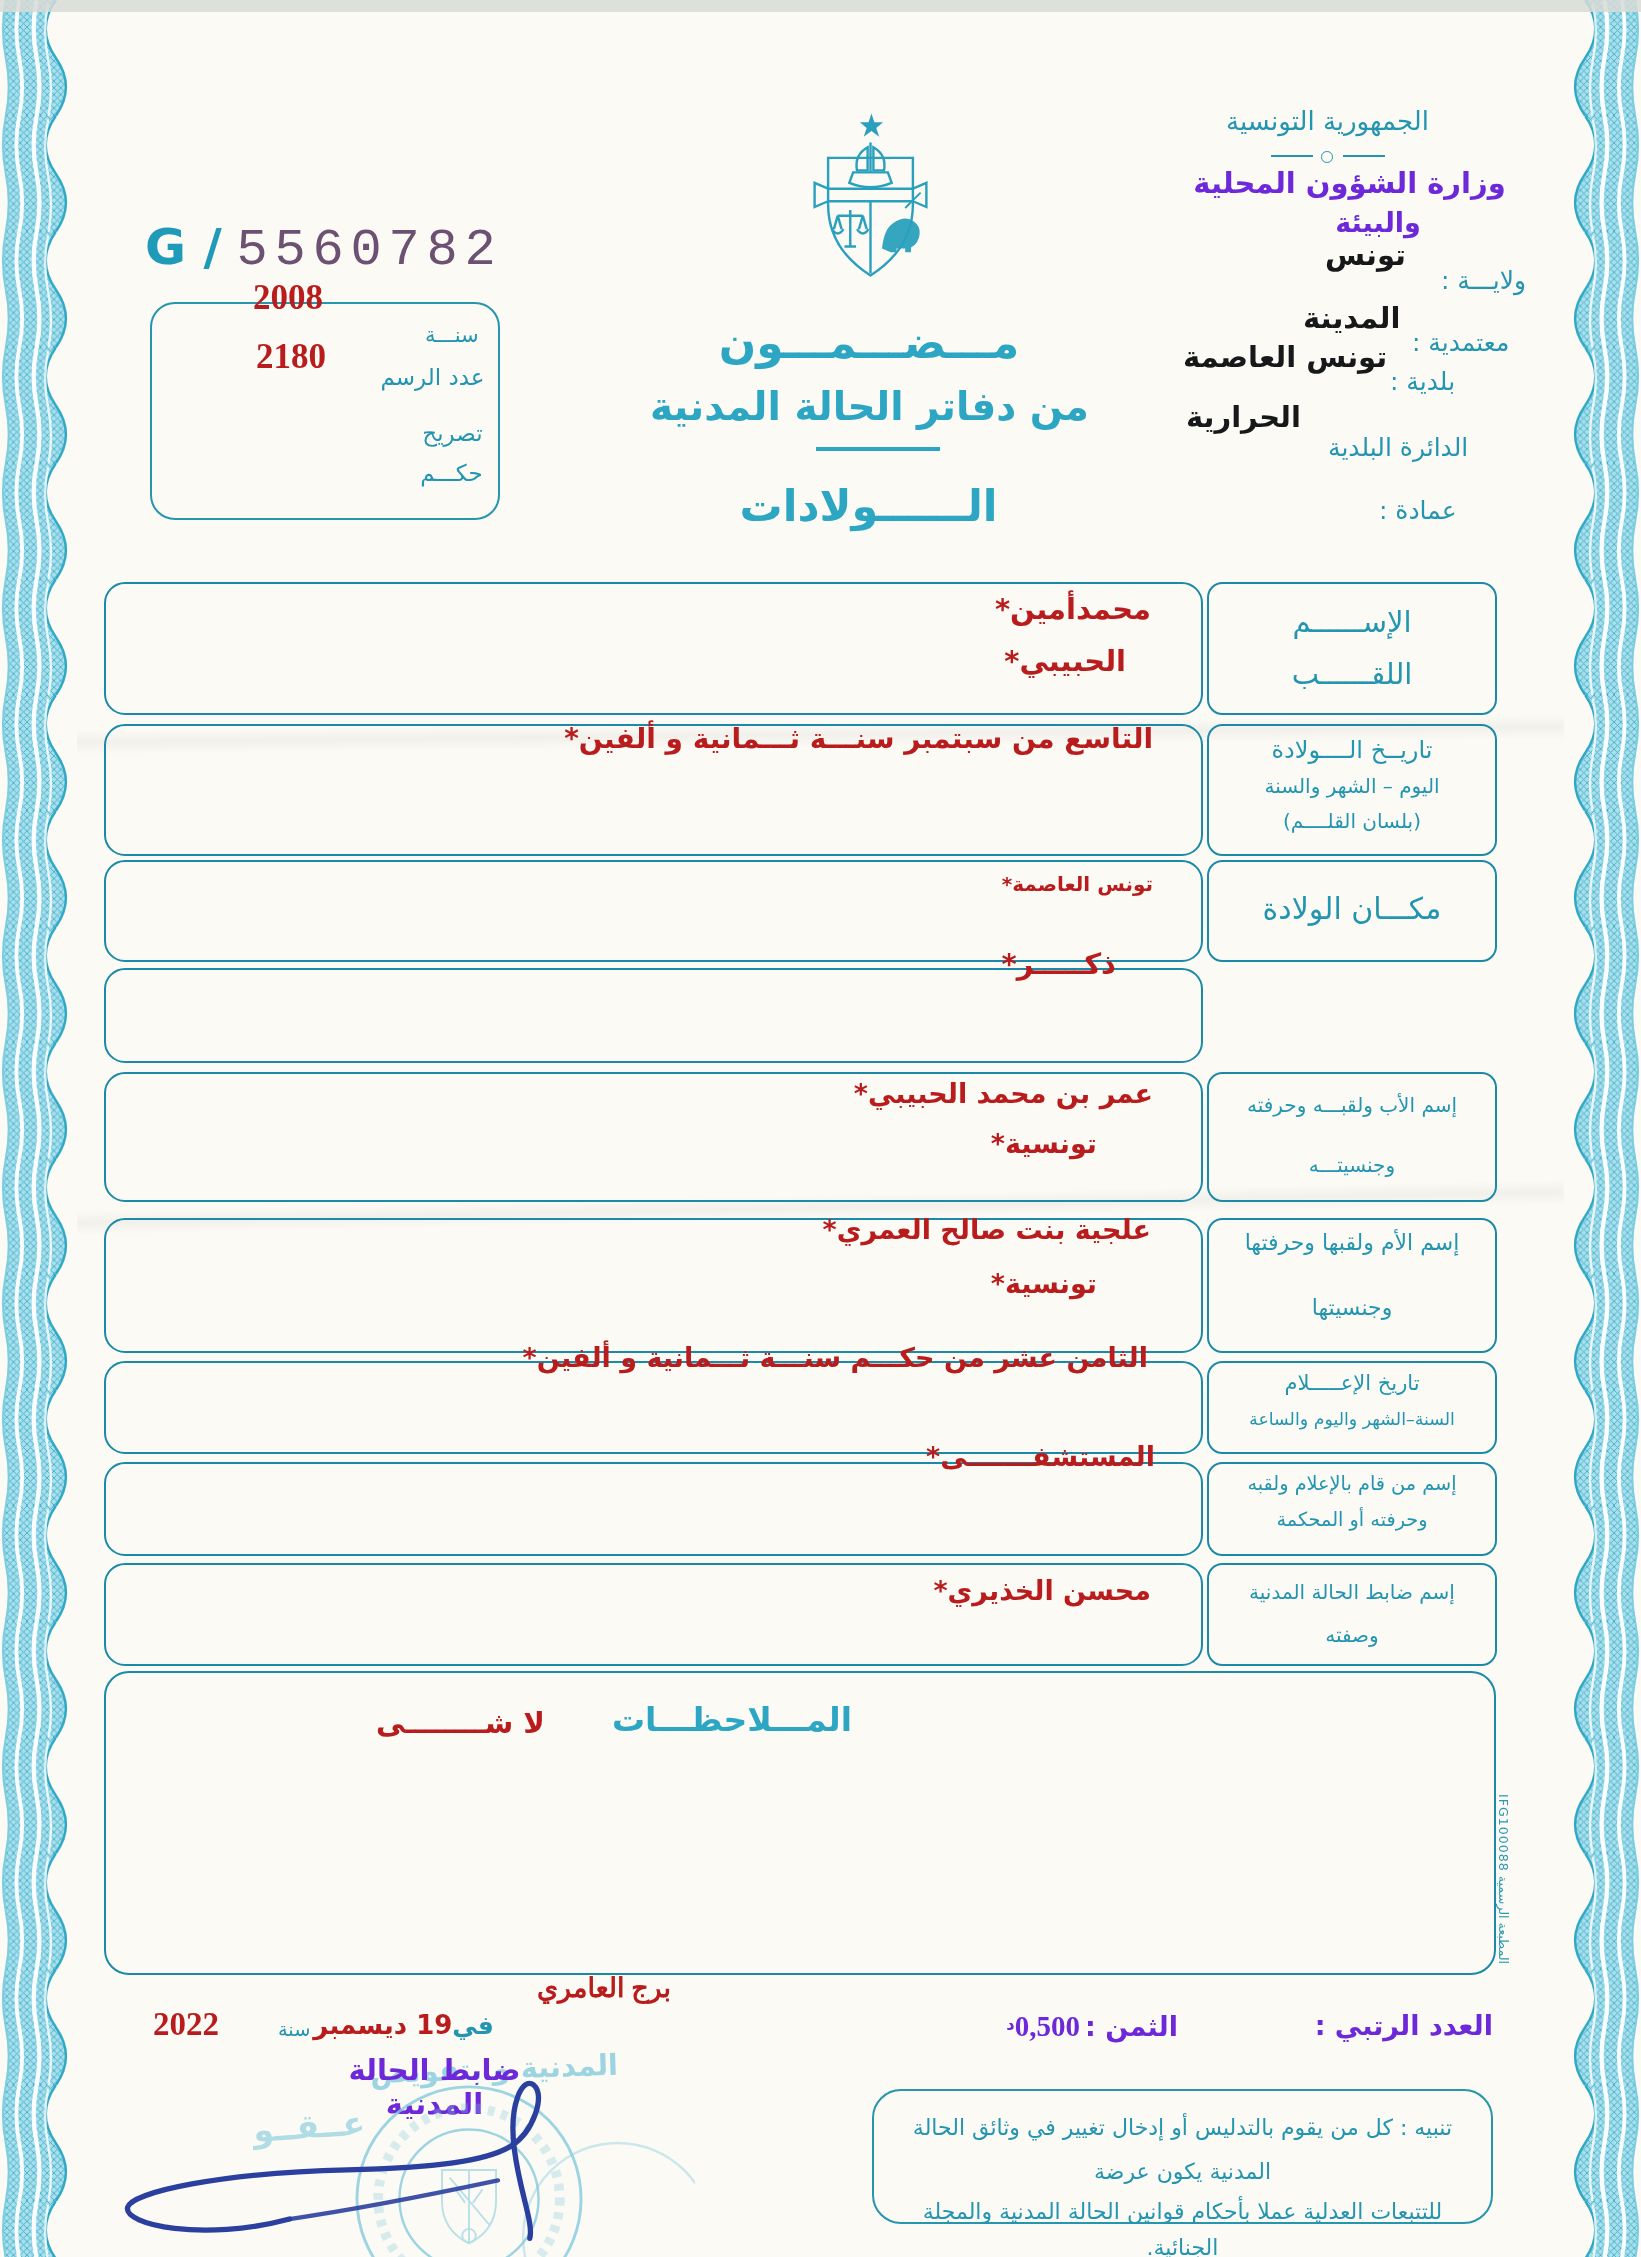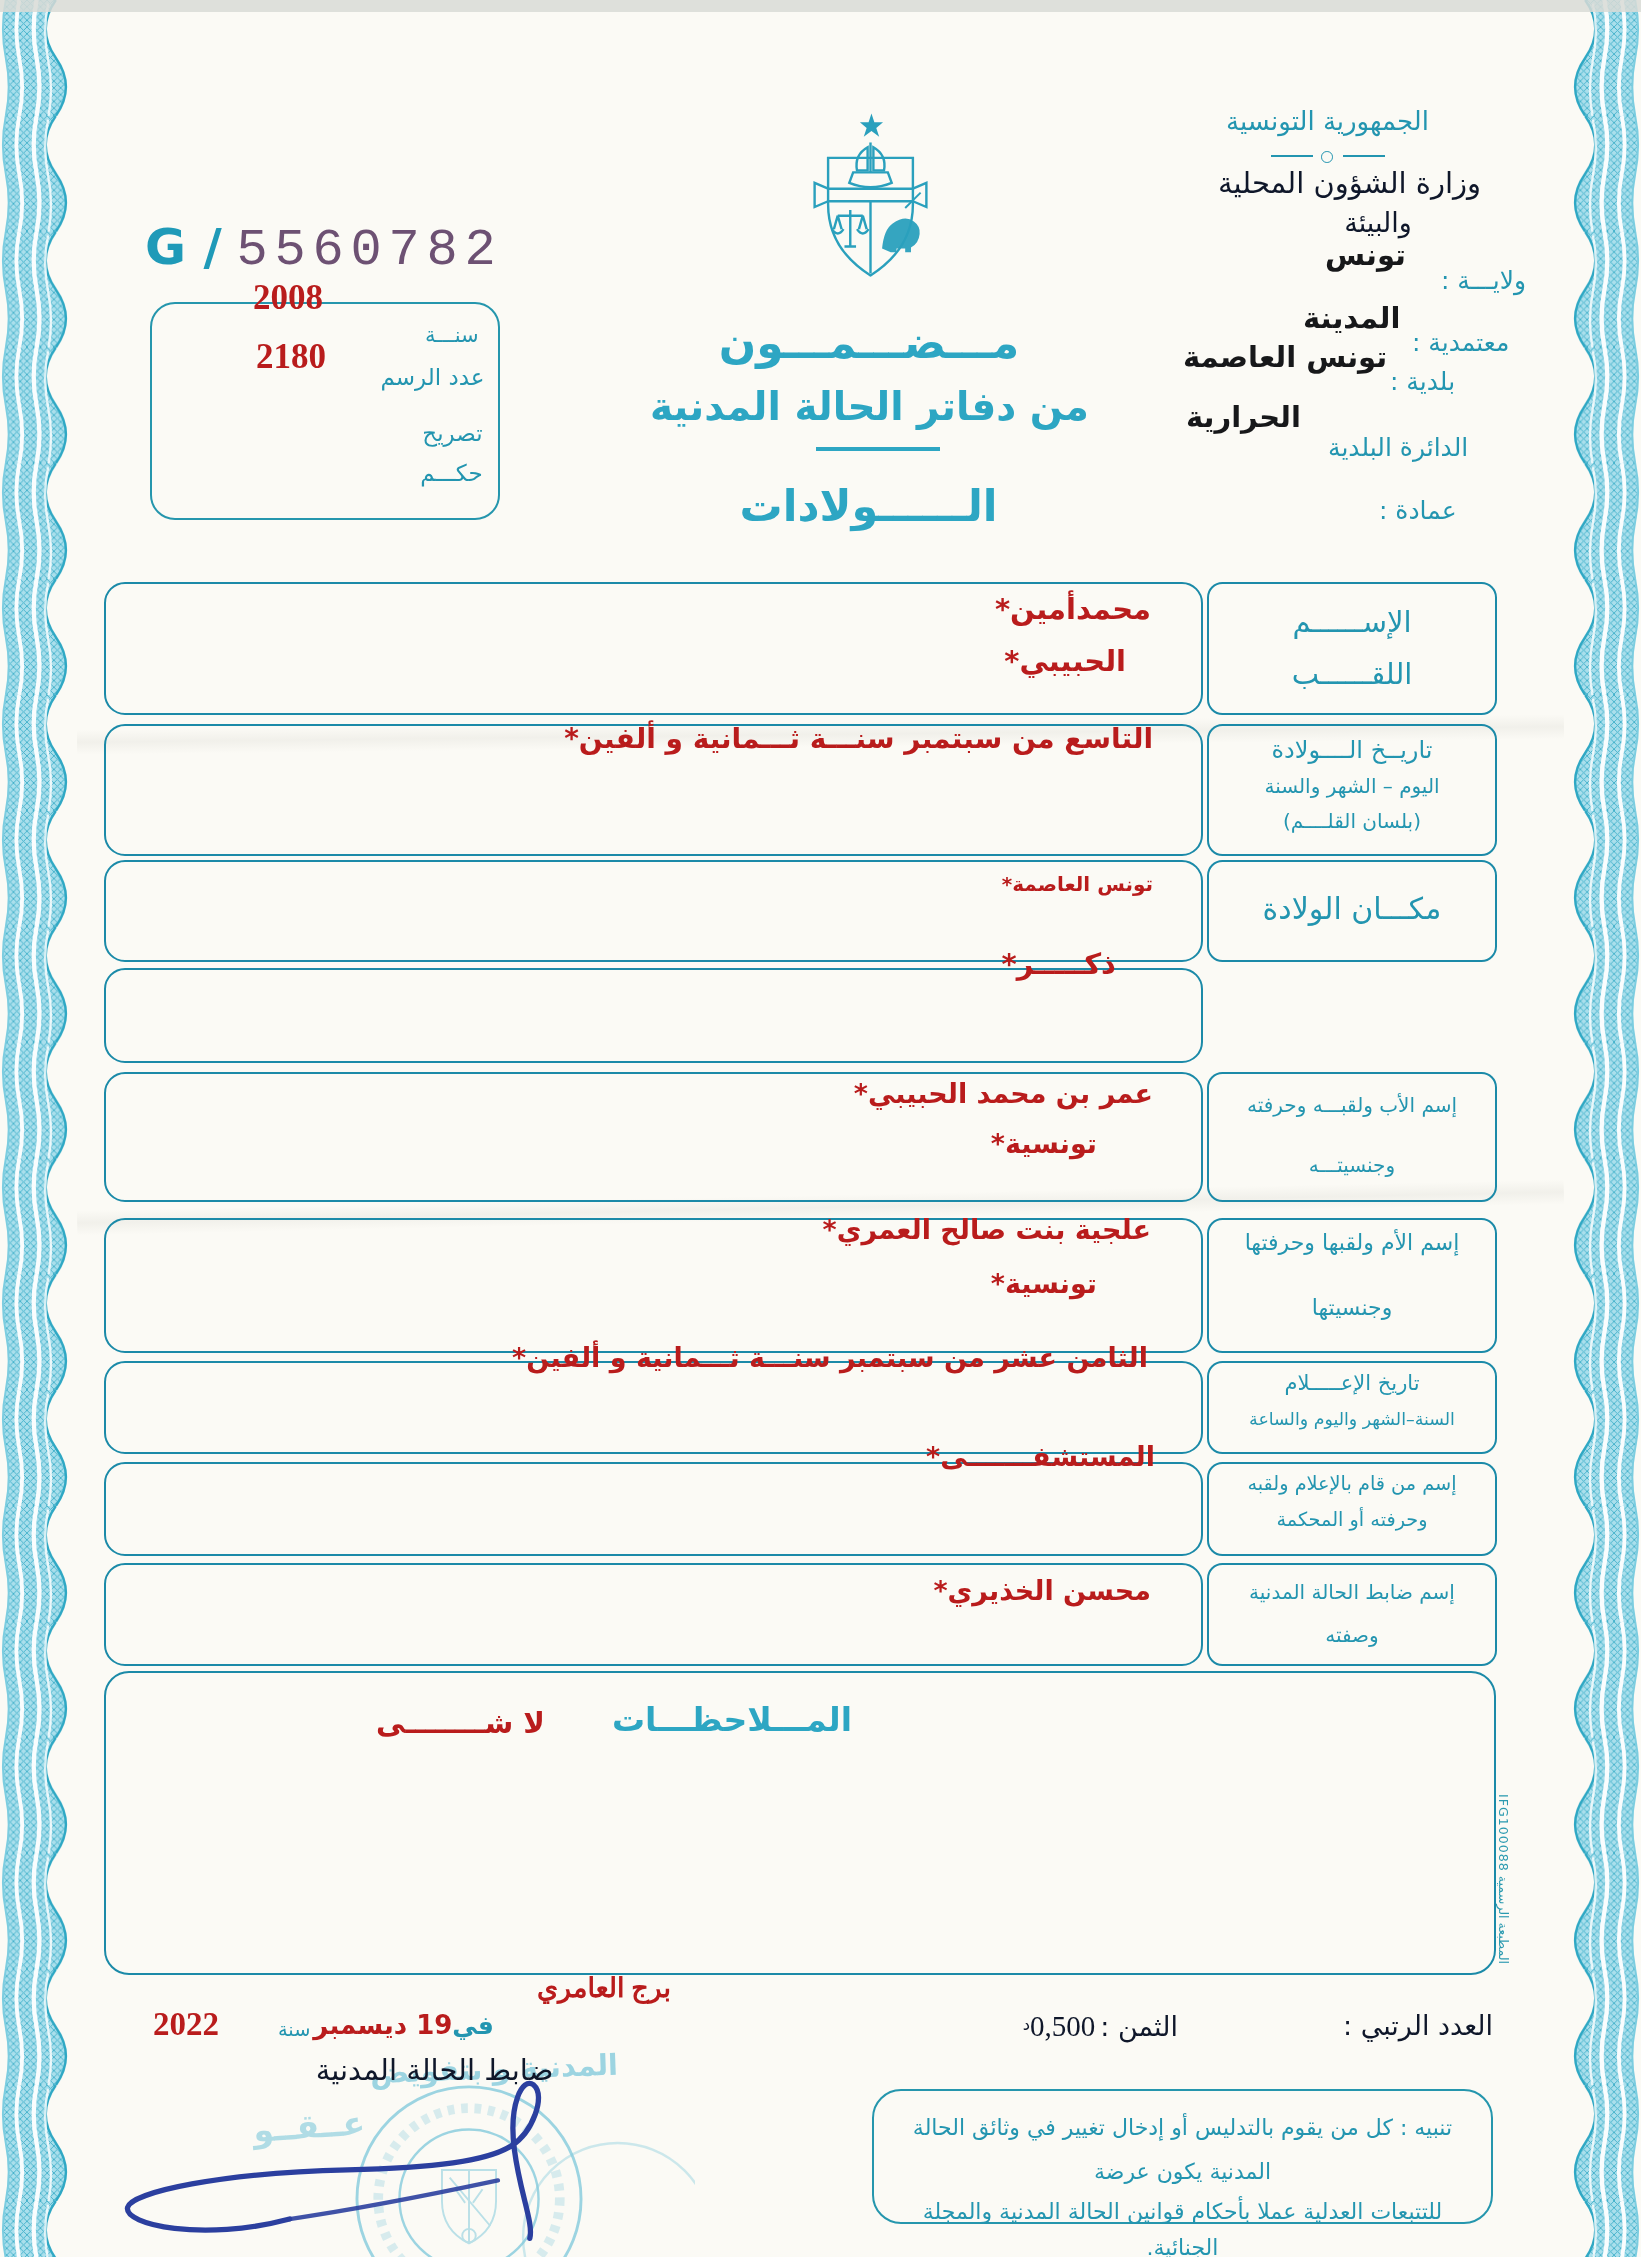--- a/index.html
+++ b/index.html
@@ -1,21 +1,21 @@
 <!DOCTYPE html>
 <html lang="ar"><head>
 <meta charset="utf-8">
 <style>
   html,body{margin:0;padding:0;background:#888;}
   #page{position:relative;width:1641px;height:2257px;background:#fbfaf5;overflow:hidden;
         font-family:"DejaVu Sans",sans-serif;}
   .abs{position:absolute;}
   .rtl{direction:rtl;unicode-bidi:isolate;}
   .teal{color:#2395b0;}
-  .tealbold{color:#0f172a;font-weight:normal;}
+  .tealbold{color:#6d28d9;font-weight:bold;}
   .titleteal{color:#2da6c3;font-weight:bold;}
   .val{color:#b91c1c;font-weight:bold;}
   .serif{font-family:"Liberation Serif",serif;}
   .mono{font-family:"Liberation Mono",monospace;}
   .fbox{position:absolute;border:2.9px solid #1b8aa8;border-radius:21px;background:transparent;}
   .lbox{position:absolute;border:2.9px solid #1b8aa8;border-radius:15.4px;background:transparent;}
   .vline{position:absolute;white-space:nowrap;direction:rtl;}
   .lline{position:absolute;left:0;right:0;text-align:center;direction:rtl;white-space:nowrap;}
   .hval{position:absolute;color:#17181a;font-weight:bold;font-size:29px;direction:rtl;white-space:nowrap;}
   .hlab{position:absolute;color:#2395b0;font-size:25px;direction:rtl;white-space:nowrap;}
@@ -154,21 +154,21 @@
   <div class="fbox" style="left:104px;top:1218px;width:1095px;height:131px;">
     <span class="vline val" style="right:50px;top:-5.8px;font-size:27px;">علجية بنت صالح العمري*</span>
     <span class="vline val" style="right:104px;top:48px;font-size:27px;">تونسية*</span>
   </div>
   <div class="lbox" style="left:1207px;top:1218px;width:286px;height:131px;">
     <span class="lline teal" style="top:9.7px;font-size:22px;">إسم الأم ولقبها وحرفتها</span>
     <span class="lline teal" style="top:75px;font-size:22px;">وجنسيتها</span>
   </div>
 
   <div class="fbox" style="left:104px;top:1361px;width:1095px;height:89px;">
-    <span class="vline val" style="right:53px;top:-21px;font-size:27px;">الثامن عشر من سبتمبر سنـــة ثـــمانية و ألفين*</span>
+    <span class="vline val" style="right:53px;top:-21px;font-size:27px;">الثامن عشر من حكـــم سنـــة ثـــمانية و ألفين*</span>
   </div>
   <div class="lbox" style="left:1207px;top:1361px;width:286px;height:89px;">
     <span class="lline teal" style="top:7.7px;font-size:21px;">تاريخ الإعـــــلام</span>
     <span class="lline teal" style="top:46px;font-size:17.4px;">السنة–الشهر واليوم والساعة</span>
   </div>
 
   <div class="fbox" style="left:104px;top:1462px;width:1095px;height:90px;">
     <span class="vline val" style="right:46px;top:-23px;font-size:27px;">المستشفـــــــى*</span>
   </div>
   <div class="lbox" style="left:1207px;top:1462px;width:286px;height:90px;">

